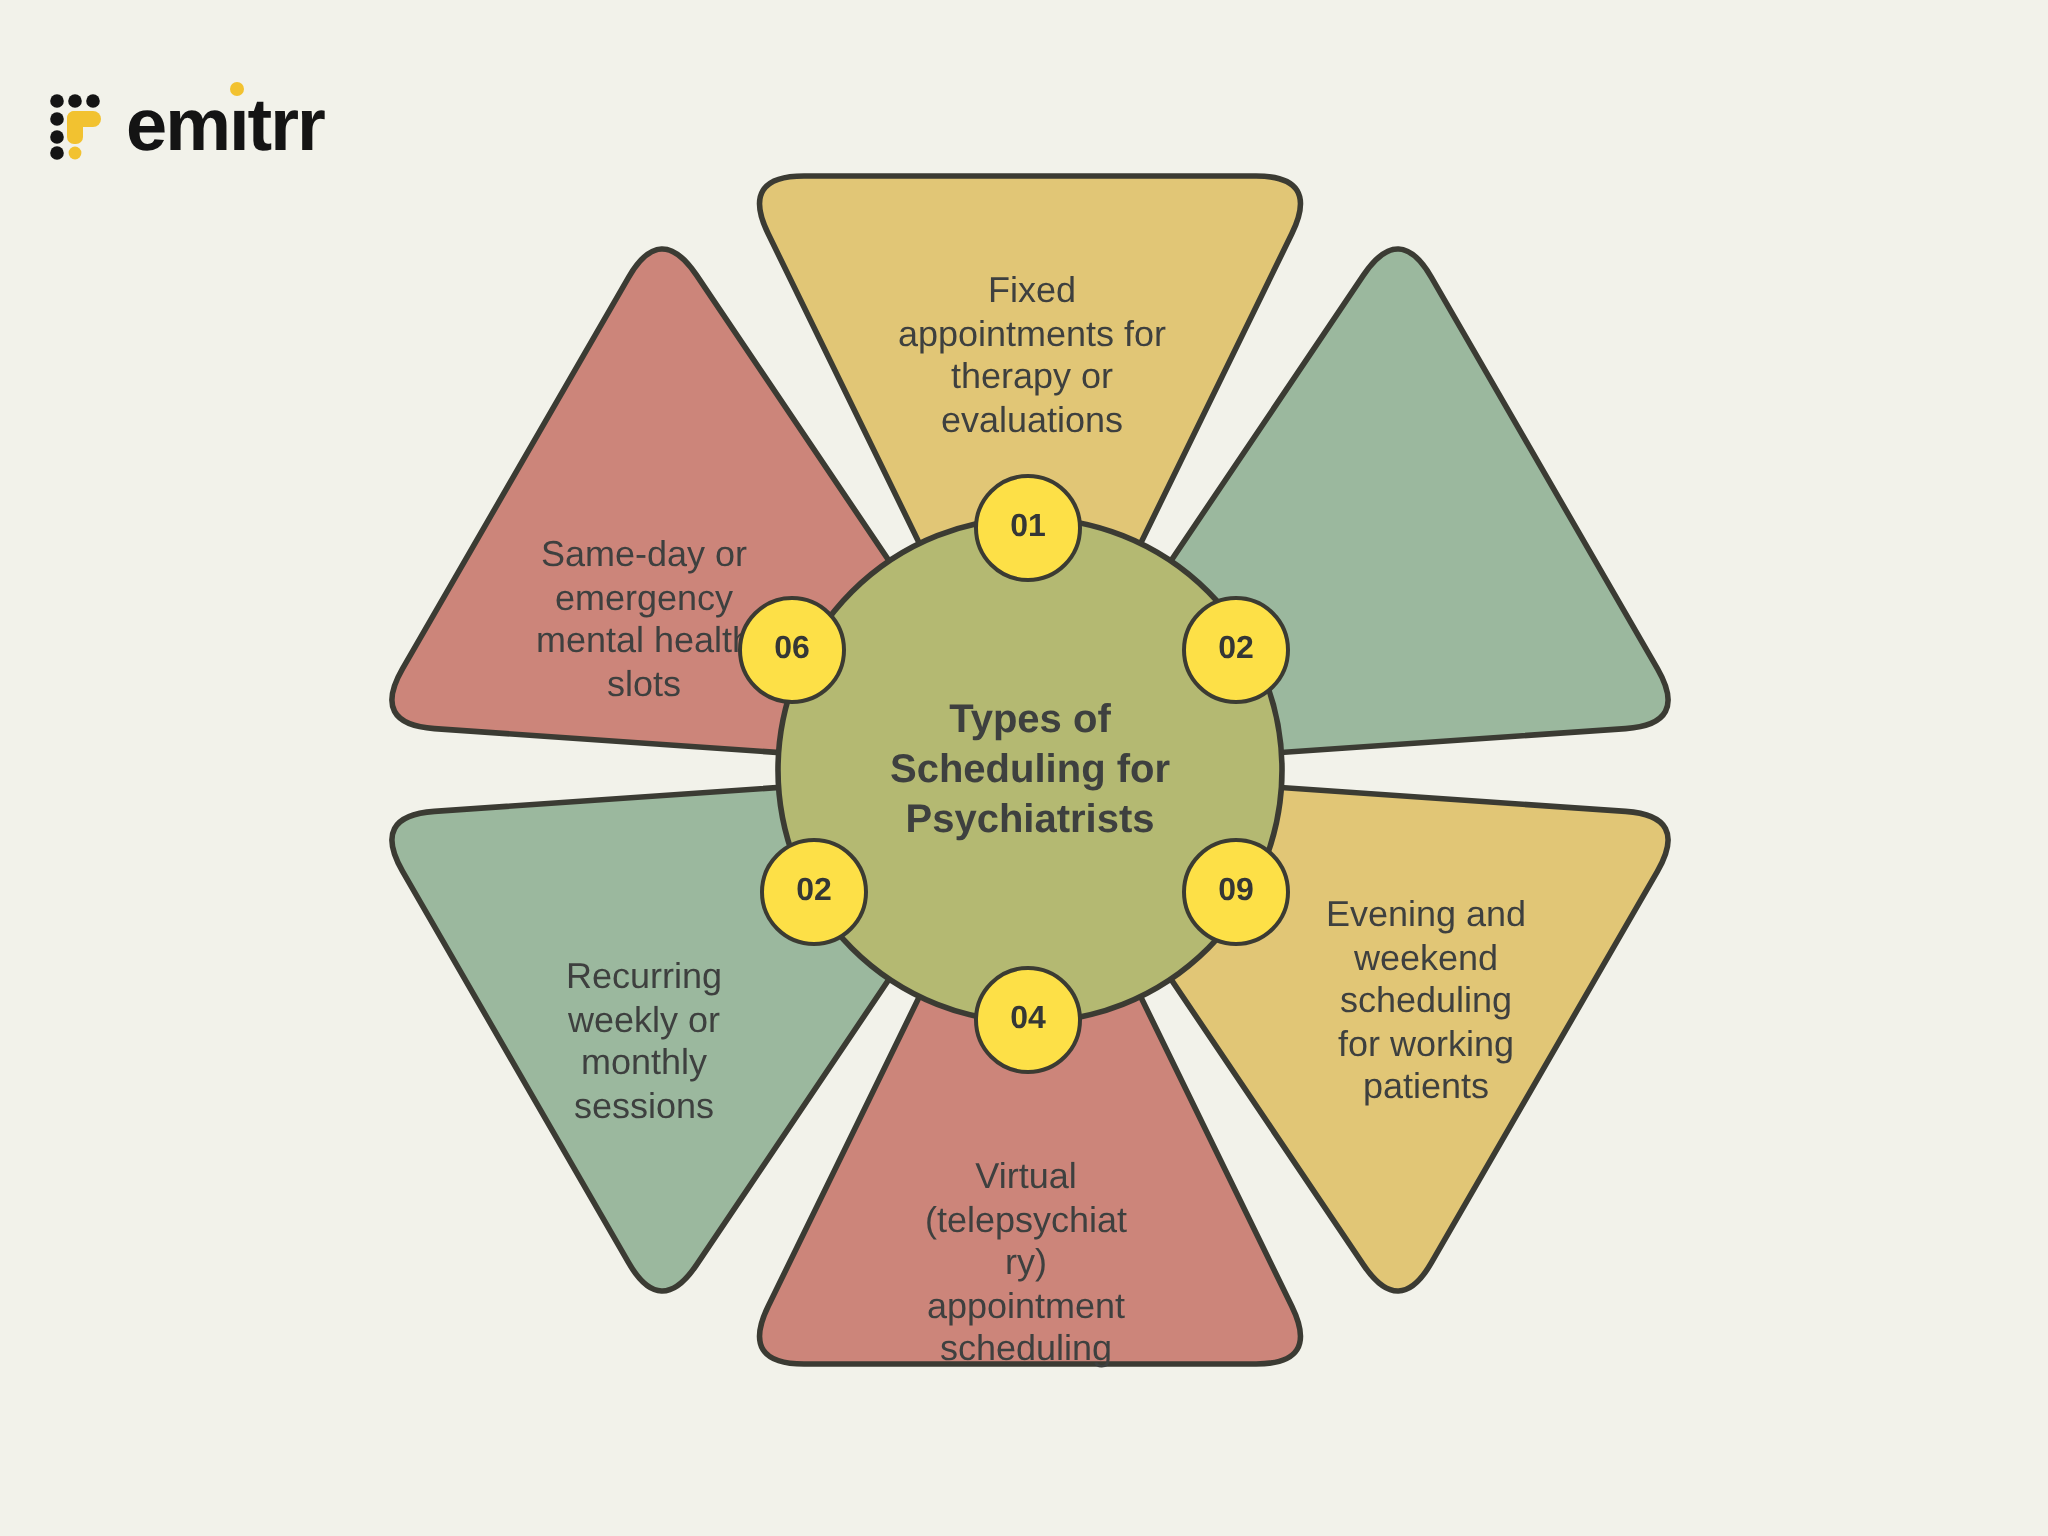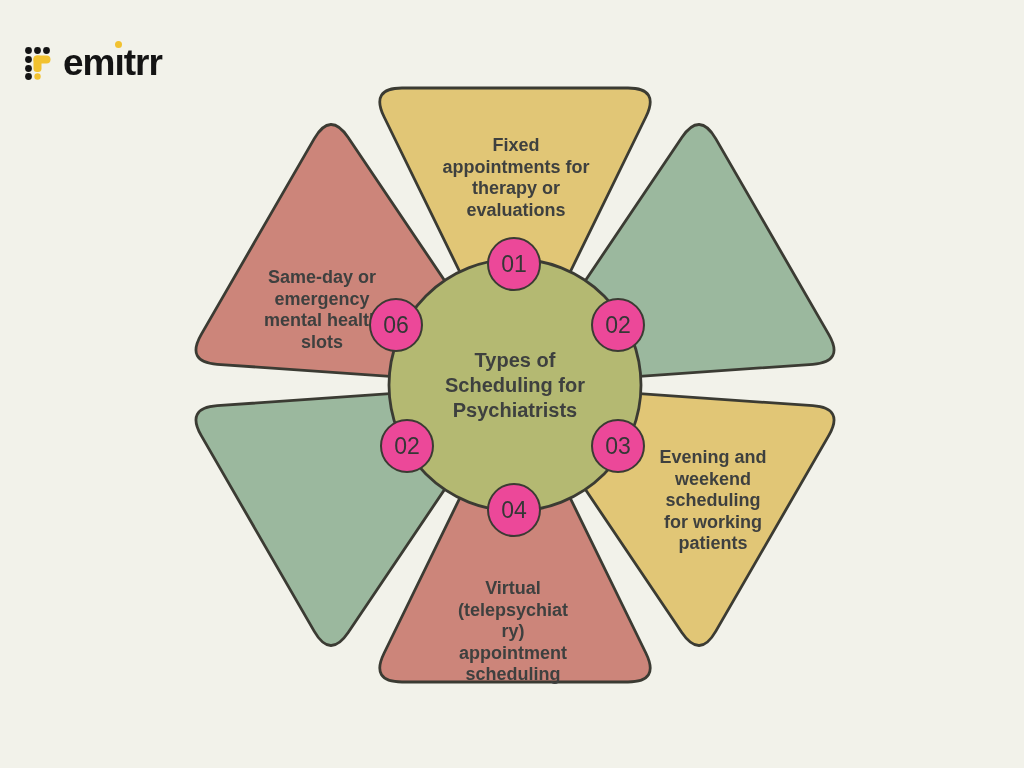--- a/index.html
+++ b/index.html
@@ -57,38 +57,38 @@
     line-height: 1.24;
     color: #3e403f;
   }
 
   .seg-label {
     position: absolute;
     transform: translate(-50%, -50%);
     text-align: center;
     white-space: pre;
     font-size: 18px;
-    font-weight: 700;
+    font-weight: 400;
     line-height: 1.2;
     color: #3e403f;
   }
 
   .badge {
     position: absolute;
     width: 50px;
     height: 50px;
     transform: translate(-50%, -50%);
     border-radius: 50%;
-    background: #ec4899;
+    background: #fde047;
     border: 2.5px solid #3b3b33;
     display: flex;
     align-items: center;
     justify-content: center;
-    font-size: 23px;
-    font-weight: 400;
+    font-size: 16px;
+    font-weight: 700;
     color: #353736;
   }
 </style>
 </head>
 <body>
 
 <div class="canvas">
 
   <div class="logo">
     <svg class="logo-icon" viewBox="0 0 32 34" width="32" height="34" aria-hidden="true">
@@ -137,25 +137,29 @@
   <div class="seg-label" style="left:713px; top:501px;">Evening and
 weekend
 scheduling
 for working
 patients</div>
   <div class="seg-label" style="left:513px; top:632px;">Virtual
 (telepsychiat
 ry)
 appointment
 scheduling</div>
+  <div class="seg-label" style="left:322px; top:521px;">Recurring
+weekly or
+monthly
+sessions</div>
   <div class="seg-label" style="left:322px; top:310px;">Same-day or
 emergency
 mental health
 slots</div>
 
   <div class="badge" style="left:514px; top:264px;">01</div>
   <div class="badge" style="left:618px; top:325px;">02</div>
-  <div class="badge" style="left:618px; top:446px;">03</div>
+  <div class="badge" style="left:618px; top:446px;">09</div>
   <div class="badge" style="left:514px; top:510px;">04</div>
   <div class="badge" style="left:407px; top:446px;">02</div>
   <div class="badge" style="left:396px; top:325px;">06</div>
 
 </div>
 
 </body></html>

